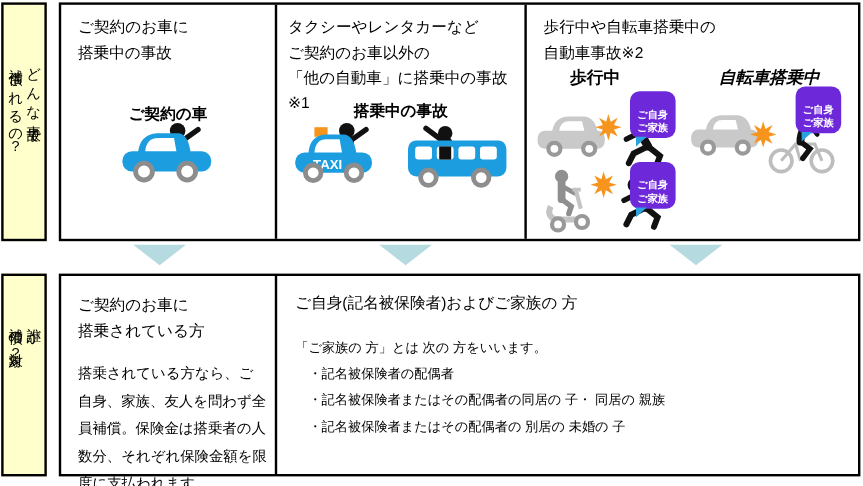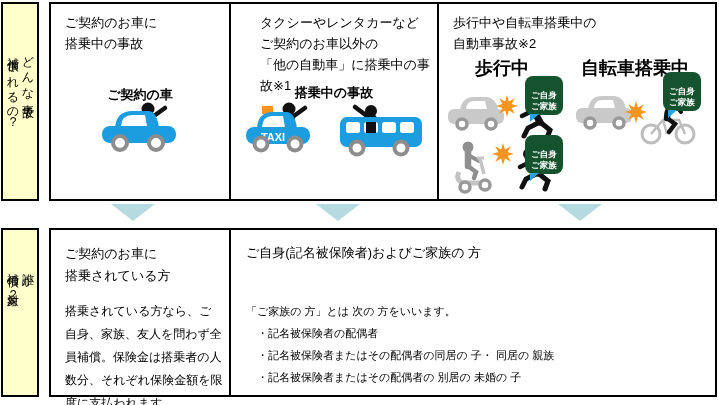--- a/index.html
+++ b/index.html
@@ -18,38 +18,38 @@
   .content{position:absolute;left:49px;width:668px;border:2px solid #000;box-sizing:border-box;display:flex;}
   #top-content{top:2px;height:199px;}
   #bottom-content{top:228px;height:169px;}
 
   .tcol{position:relative;box-sizing:border-box;height:100%;}
   #tcol1{width:180px;border-right:2px solid #000;}
   #tcol2{width:208px;border-right:2px solid #000;}
   #tcol3{flex:1;padding-left:10px;}
 
   .heading{position:absolute;top:8px;left:14px;right:4px;font-size:13px;line-height:21px;white-space:pre-line;}
-  #tcol2 .heading{left:9px;margin-left:20px;}
+  #tcol2 .heading{left:9px;}
 
   .caption{position:absolute;left:0;right:0;text-align:center;font-weight:bold;font-size:13px;}
   #tcol1 .caption{top:82px;}
   #tcol2 .caption{top:80px;}
   .icon-center{position:absolute;top:96px;left:0;right:0;display:flex;justify-content:center;}
   .icon-row{position:absolute;top:96px;left:0;right:0;display:flex;justify-content:center;
             align-items:flex-end;gap:26px;}
 
-  .subcap{position:absolute;font-weight:bold;font-size:18px;}
+  .subcap{position:absolute;font-weight:bold;font-size:14px;}
   #cap-walk{left:36px;top:52px;}
-  #cap-cycle{left:142px;top:52px;}
+  #cap-cycle{left:160px;top:52px;font-style:italic;}
   .scene{position:absolute;line-height:0;}
   #scene1{left:8px;top:89px;}
   #scene2{left:136px;top:82px;}
   #scene3{left:14px;top:136px;}
 
-  .bubble{position:absolute;background:#14532d;color:#fff;font-size:8.5px;font-weight:bold;
+  .bubble{position:absolute;background:#6d28d9;color:#fff;font-size:8.5px;font-weight:bold;
           line-height:11px;padding:3px 6px;border-radius:8px;white-space:pre-line;text-align:right;z-index:3;}
   .bubble::after{content:"";position:absolute;left:5px;bottom:-7px;width:0;height:0;
           border-style:solid;border-width:8px 9px 0 0;
           border-color:#29A2DE transparent transparent transparent;}
   #bubble1{left:86px;top:72px;}
   #bubble2{left:224px;top:68px;}
   #bubble3{left:86px;top:131px;}
 
   
   .down-arrow{position:absolute;top:204px;width:0;height:0;
@@ -57,21 +57,21 @@
               border-top:17px solid #B5DBE0;}
   #arrow1{left:111px;} #arrow2{left:316px;} #arrow3{left:558px;}
 
   
   #bcol1{width:180px;border-right:2px solid #000;box-sizing:border-box;padding:13px 6px 0 14px;}
   #bcol2{flex:1;box-sizing:border-box;padding:12px 10px 0 15px;}
   .b-heading{font-size:13px;line-height:22px;white-space:pre-line;}
   .b-body{white-space:pre-line;}
   #bcol1 .b-heading{margin-bottom:13px;}
   #bcol1 .b-body{font-size:12px;line-height:23px;}
-  #bcol2 .b-heading{margin-bottom:36px;}
+  #bcol2 .b-heading{margin-bottom:15px;}
   #bcol2 .b-body{font-size:11px;line-height:22px;}
 </style>
 </head>
 <body>
 
 <div id="canvas">
 
   <div class="side-cell" id="top-side">
     <div class="v-label">どんな事故で
 補償されるの?</div>

